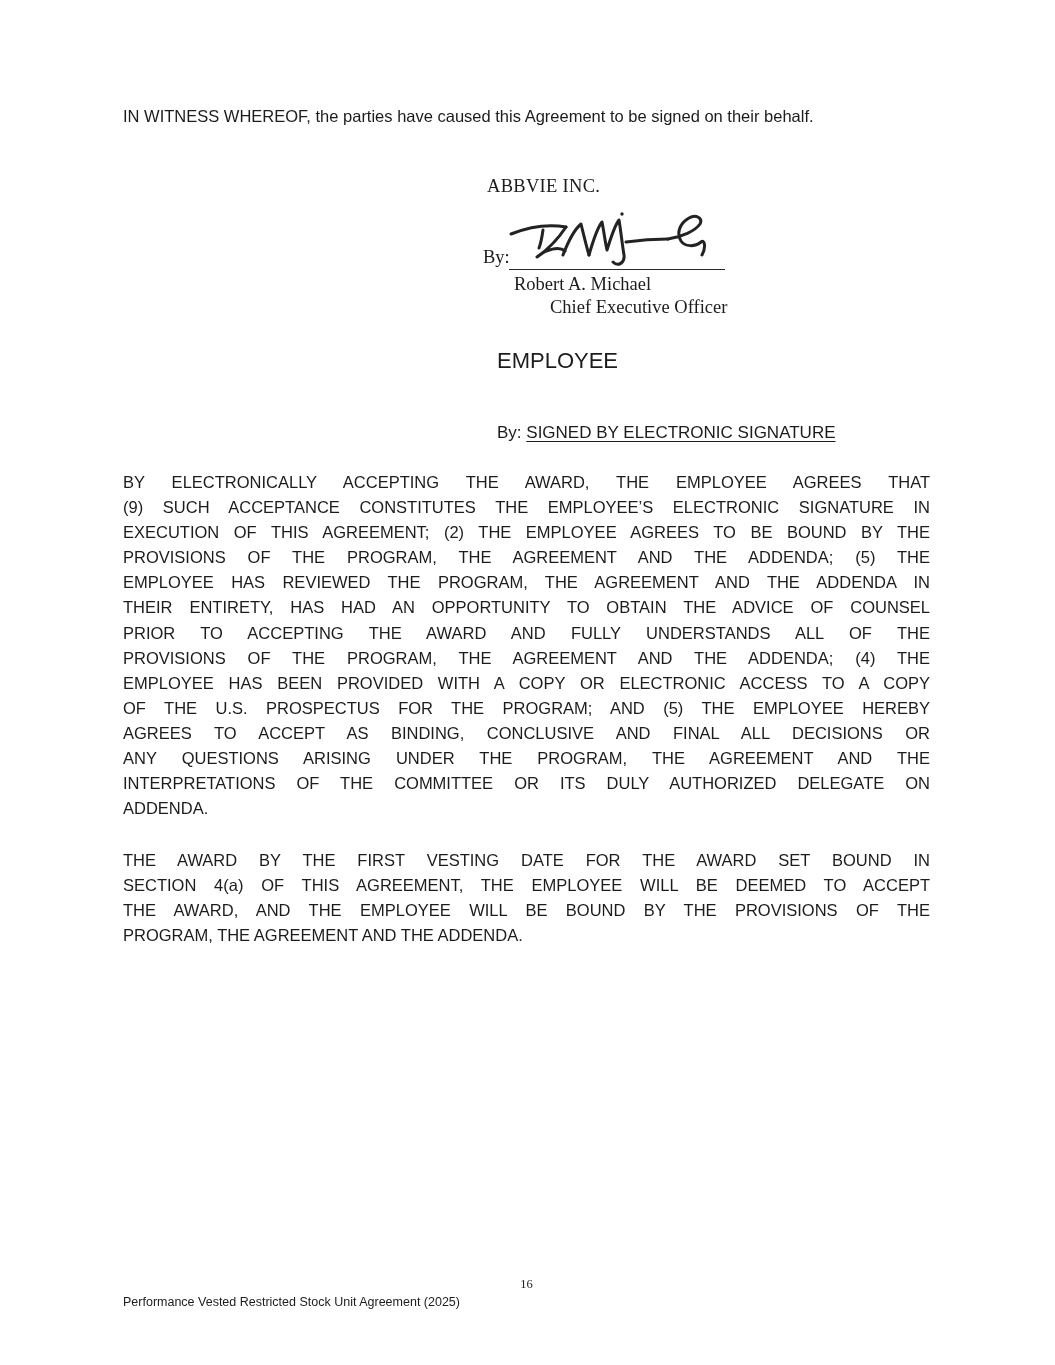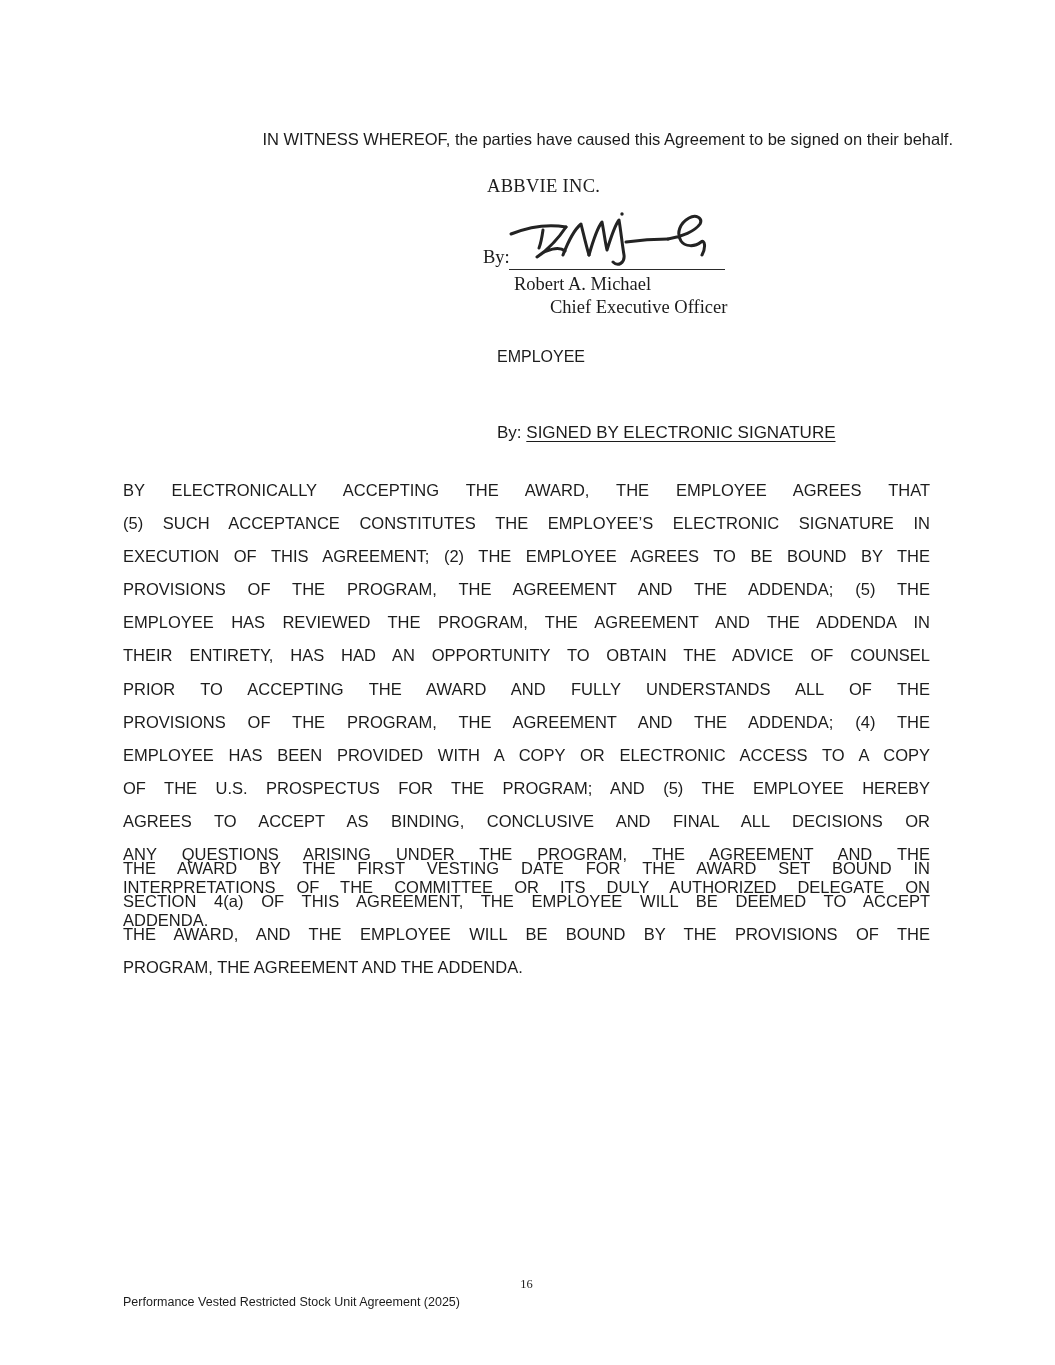--- a/index.html
+++ b/index.html
@@ -8,22 +8,22 @@
     background:#ffffff;
     font-family:"Liberation Sans", sans-serif;
     color:#1c1c1c;
     position:relative;
     overflow:hidden;
   }
   .abs{position:absolute;}
 
   
   .intro{
-    left:123px; top:128px; width:830px;
-    font-size:16.5px; line-height:22px;text-align:right;
+    left:123px; top:105px; width:830px;
+    font-size:16.5px; line-height:22px;
   }
 
   
   .company-name{
     left:487px; top:176px;
     font-family:"Liberation Serif", serif;
     font-size:18.5px; letter-spacing:0.3px;
   }
   .sig-svg{ left:505px; top:210px; }
   .by-serif{
@@ -42,42 +42,41 @@
   }
   .signer-title{
     left:514px; top:296px;
     font-family:"Liberation Serif", serif;
     font-size:18.5px; line-height:23px;margin-left:36px;
   }
 
   
   .employee-heading{
     left:497px; top:348px;
-    font-size:16px;
+    font-size:22px;
   }
   .employee-by{
     left:497px; top:403px;
     font-size:17px;
     margin-top:20px;
   }
   .employee-by .u{ text-decoration:underline; text-underline-offset:3px; }
 
   
   .para{
     left:123px; width:807px;
     font-size:16.5px;
   }
   .para1{ top:470px; }
   .para2{ top:848px; }
   .jline{
     line-height:25.1px;
     text-align:justify;
     text-align-last:justify;
     white-space:normal;
-    margin-top:8px;
   }
   .jline.last{ text-align-last:left; }
 
   
   .page-number{
     left:123px; top:1277px; width:807px;
     text-align:center; font-size:12.5px;font-family:Liberation Serif, serif;
   }
   .footer-title{
     left:123px; top:1295px;
@@ -115,21 +114,21 @@
 <div class="abs by-serif">By:</div>
 <div class="abs sig-line"></div>
 <div class="abs signer-name">Robert A. Michael</div>
 <div class="abs signer-title">Chief Executive Officer</div>
 
 <div class="abs employee-heading">EMPLOYEE</div>
 <div class="abs employee-by"><span>By: </span><span class="u">SIGNED BY ELECTRONIC SIGNATURE</span></div>
 
 <div class="abs para para1">
     <div class="jline">BY ELECTRONICALLY ACCEPTING THE AWARD, THE EMPLOYEE AGREES THAT</div>
-    <div class="jline">(5) SUCH ACCEPTANCE CONSTITUTES THE EMPLOYEE’S ELECTRONIC SIGNATURE IN</div>
+    <div class="jline">(9) SUCH ACCEPTANCE CONSTITUTES THE EMPLOYEE’S ELECTRONIC SIGNATURE IN</div>
     <div class="jline">EXECUTION OF THIS AGREEMENT; (2) THE EMPLOYEE AGREES TO BE BOUND BY THE</div>
     <div class="jline">PROVISIONS OF THE PROGRAM, THE AGREEMENT AND THE ADDENDA; (5) THE</div>
     <div class="jline">EMPLOYEE HAS REVIEWED THE PROGRAM, THE AGREEMENT AND THE ADDENDA IN</div>
     <div class="jline">THEIR ENTIRETY, HAS HAD AN OPPORTUNITY TO OBTAIN THE ADVICE OF COUNSEL</div>
     <div class="jline">PRIOR TO ACCEPTING THE AWARD AND FULLY UNDERSTANDS ALL OF THE</div>
     <div class="jline">PROVISIONS OF THE PROGRAM, THE AGREEMENT AND THE ADDENDA; (4) THE</div>
     <div class="jline">EMPLOYEE HAS BEEN PROVIDED WITH A COPY OR ELECTRONIC ACCESS TO A COPY</div>
     <div class="jline">OF THE U.S. PROSPECTUS FOR THE PROGRAM; AND (5) THE EMPLOYEE HEREBY</div>
     <div class="jline">AGREES TO ACCEPT AS BINDING, CONCLUSIVE AND FINAL ALL DECISIONS OR</div>
     <div class="jline">ANY QUESTIONS ARISING UNDER THE PROGRAM, THE AGREEMENT AND THE</div>

